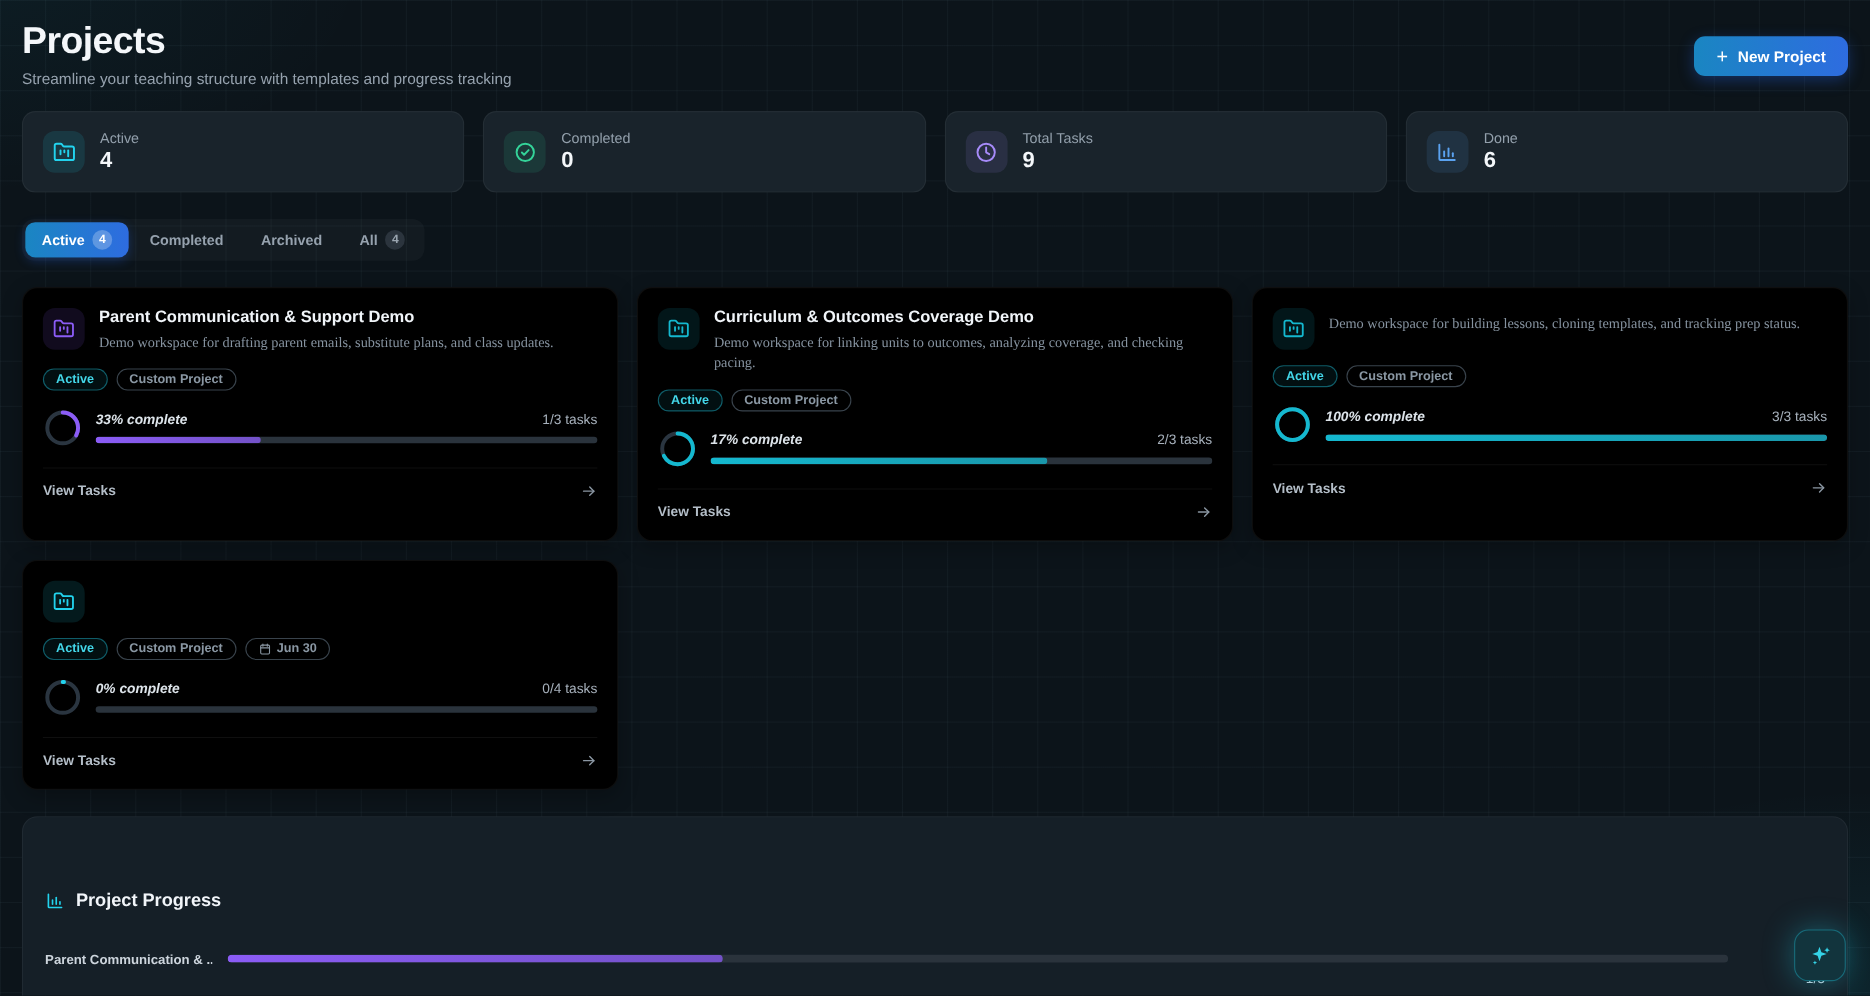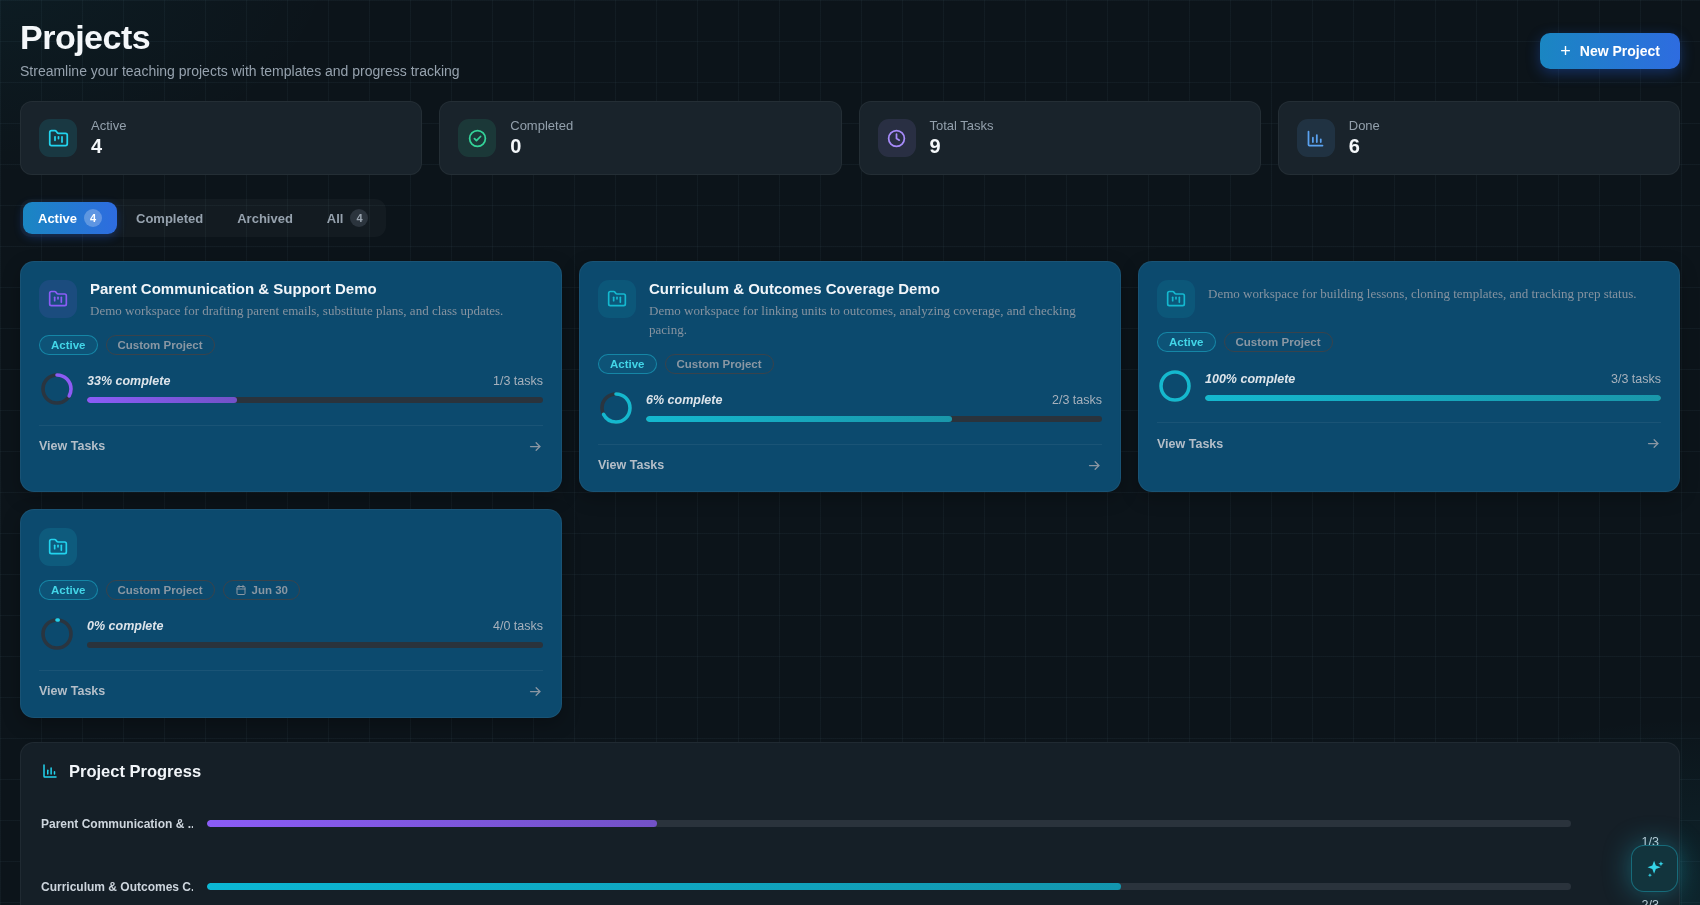--- a/index.html
+++ b/index.html
@@ -72,21 +72,21 @@
     display:flex; align-items:center; justify-content:center;
     font-size:11px; font-weight:600;
     background:#2b343d; color:#9aa5b0;
   }
   .tab.active .tab-badge { background:rgba(255,255,255,0.25); color:#fff; }
 
   
   .cards-grid { display:grid; grid-template-columns:repeat(3,1fr); gap:17px; margin-top:24px; }
   .project-card {
     display:flex; flex-direction:column;
-    background:#0c4a6e; border:1px solid rgba(255,255,255,0.055);
+    background:#000000; border:1px solid rgba(255,255,255,0.055);
     border-radius:14px; padding:18px;
     box-shadow:0 6px 18px rgba(0,0,0,0.25);
     cursor:pointer;
   }
   .card-head { display:flex; gap:13px; align-items:flex-start; }
   .card-title { font-size:15px; font-weight:bold; color:#f1f5f9; }
   .card-desc { margin-top:5px; font-size:13px; line-height:1.45; color:#8693a0;font-family:Liberation Serif, serif; }
   .badges { display:flex; gap:8px; margin-top:14px; flex-wrap:wrap; }
   .badge {
     display:inline-flex; align-items:center; gap:5px;
@@ -112,21 +112,21 @@
     color:#b4bec8; font-size:12.5px; font-weight:600;gap:21px;
   }
   .arrow-glyph { color:#8b97a3; font-size:15px; }
 
   
   .progress-panel {
     margin-top:24px; padding:19px 20px 22px;
     background:#151f27; border:1px solid rgba(255,255,255,0.05);
     border-radius:14px;
   }
-  .panel-head { display:flex; align-items:center; gap:10px; }
+  .panel-head { display:flex; align-items:center; gap:10px;margin-top:48px; }
   .panel-title { font-size:16.5px; font-weight:bold; color:#f1f5f9; }
   .panel-rows { margin-top:18px; display:flex; flex-direction:column; gap:13px; }
   .panel-row { display:flex; align-items:center; gap:14px; }
   .row-label { width:152px; flex:none; font-size:12px; font-weight:600; color:#cdd5dd; white-space:nowrap; overflow:hidden; }
   .row-track { flex:1; height:7px; border-radius:4px; background:#2a333c; overflow:hidden; margin-right:14px; }
   .row-fill { height:100%; border-radius:4px; }
   .row-value { width:60px; flex:none; text-align:right; font-size:12.5px; color:#c3ccd5;margin-top:36px; }
 
   
   .fab {
@@ -181,21 +181,21 @@
     </g>
   </defs>
 </svg>
 
 <div class="page">
 
   
   <div class="page-header">
     <div>
       <div class="page-title">Projects</div>
-      <div class="page-subtitle">Streamline your teaching projects with templates and progress tracking</div>
+      <div class="page-subtitle">Streamline your teaching structure with templates and progress tracking</div>
     </div>
     <button class="btn-primary">
       <span class="plus-glyph">+</span>
       <span>New Project</span>
     </button>
   </div>
 
   
   <div class="stats-row">
     <div class="stat-card">
@@ -322,21 +322,21 @@
         <span class="badge badge-status">Active</span>
         <span class="badge badge-gray">Custom Project</span>
       </div>
       <div class="progress-block">
         <svg class="ring" viewBox="0 0 36 36">
           <circle class="ring-track" cx="18" cy="18" r="14"></circle>
             <circle class="ring-fill" cx="18" cy="18" r="14" style="stroke: rgb(20, 184, 207); stroke-dasharray: 58.9363, 87.9646;"></circle>
         </svg>
         <div class="progress-right">
           <div class="progress-labels">
-            <span class="pct-label">6% complete</span>
+            <span class="pct-label">17% complete</span>
             <span class="tasks-label">2/3 tasks</span>
           </div>
           <div class="bar-track">
               <div class="bar-fill" style="width: 67%; background: linear-gradient(90deg, rgb(20, 184, 207), rgba(20, 184, 207, 0.75));"></div>
             </div>
         </div>
       </div>
       <div class="card-footer">
         <span>View Tasks</span>
         <span class="arrow-glyph">
@@ -408,21 +408,21 @@
         </span>
       </div>
       <div class="progress-block">
         <svg class="ring" viewBox="0 0 36 36">
           <circle class="ring-track" cx="18" cy="18" r="14"></circle>
             <circle class="ring-fill" cx="18" cy="18" r="14" style="stroke: rgb(34, 211, 238); stroke-dasharray: 1.2315, 87.9646;"></circle>
         </svg>
         <div class="progress-right">
           <div class="progress-labels">
             <span class="pct-label">0% complete</span>
-            <span class="tasks-label">4/0 tasks</span>
+            <span class="tasks-label">0/4 tasks</span>
           </div>
           <div class="bar-track">
               <div class="bar-fill" style="width: 0%; background: linear-gradient(90deg, rgb(34, 211, 238), rgba(34, 211, 238, 0.75));"></div>
             </div>
         </div>
       </div>
       <div class="card-footer">
         <span>View Tasks</span>
         <span class="arrow-glyph">
           <svg width="15" height="15" viewBox="0 0 24 24">

